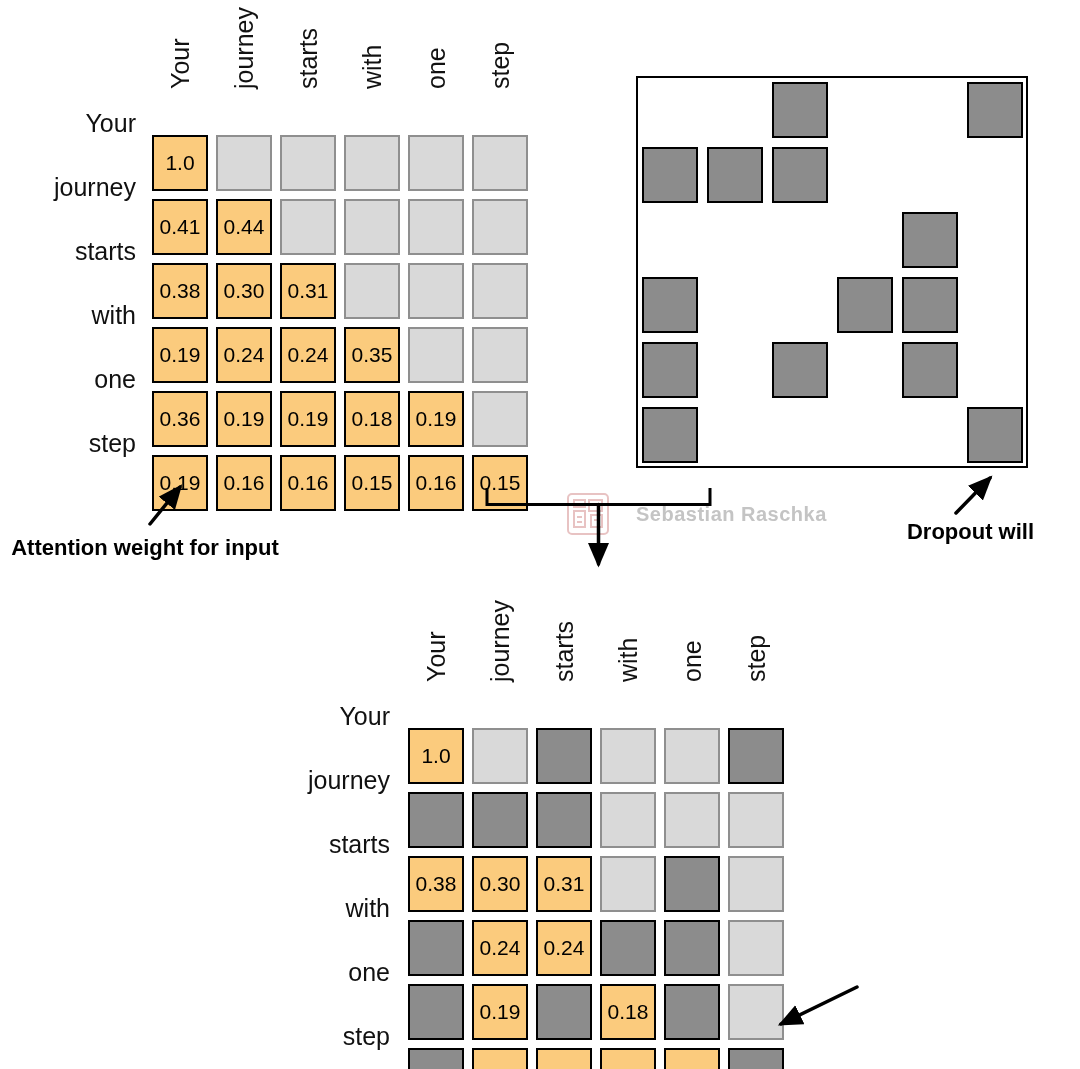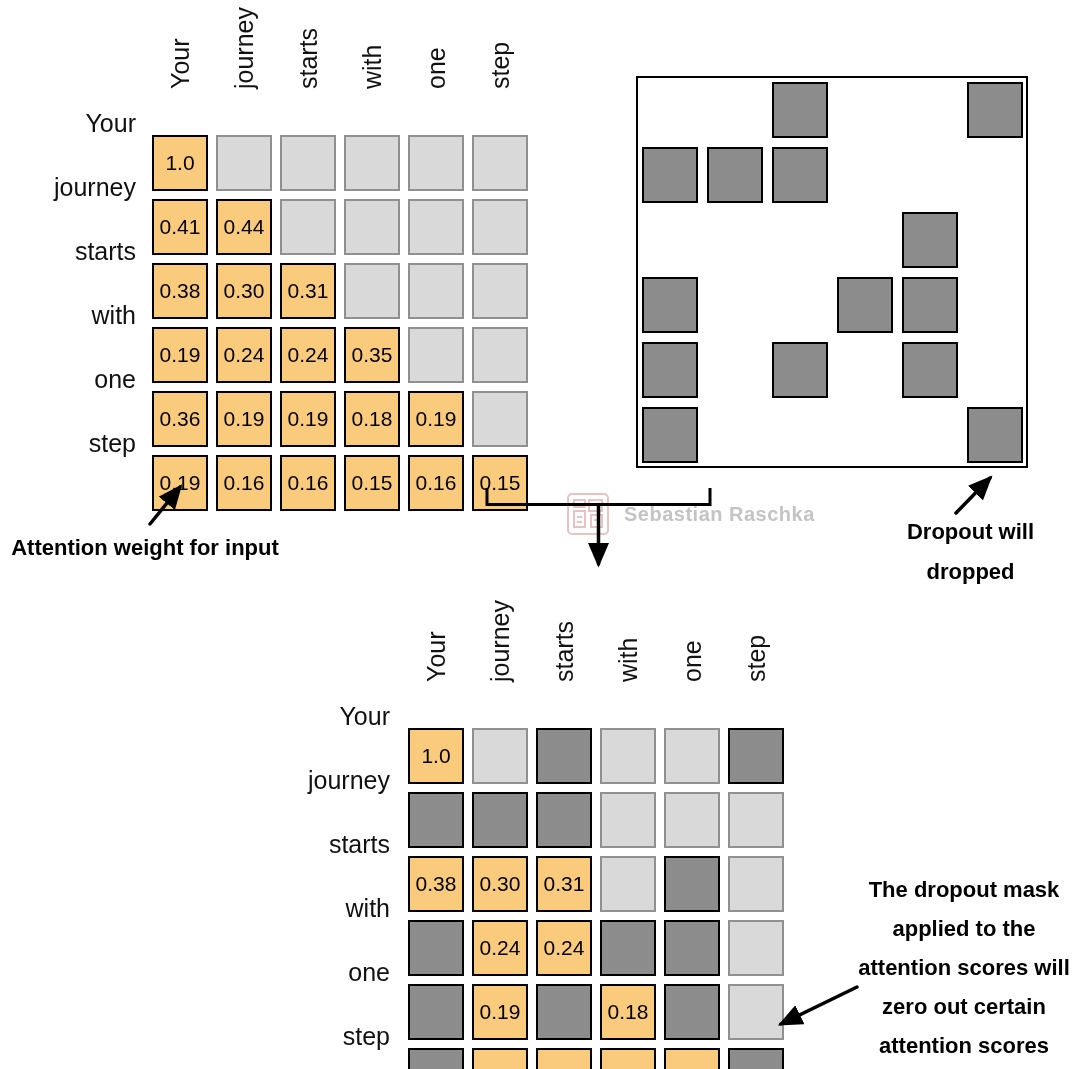--- a/index.html
+++ b/index.html
@@ -22,21 +22,21 @@
   .mask-square{position:absolute;width:56px;height:56px;background:var(--dark-gray,#8C8C8C);border:2.5px solid #000;box-sizing:border-box;}
 
   
   .note{position:absolute;text-align:center;font-weight:bold;font-size:22px;line-height:40px;color:#000;}
   .note div{white-space:nowrap;}
   #note-left{left:2px;top:528px;width:286px;}
   #note-right{left:878px;top:512px;width:185px;}
   #note-bottom-right{left:848px;top:870px;width:232px;line-height:39px;}
 
   
-  #watermark{position:absolute;left:566px;top:492px;display:flex;align-items:center;gap:14px;}
+  #watermark{position:absolute;left:566px;top:492px;display:flex;align-items:center;gap:26px;}
   #watermark .wm-text{font-weight:bold;font-size:20px;letter-spacing:0.5px;color:var(--watermark-text,#C4C4C4);white-space:nowrap;}
 
   
   #overlay{position:absolute;left:0;top:0;pointer-events:none;}
   .stroke{stroke:#000;fill:none;stroke-width:3;}
   .arrow{stroke:#000;stroke-width:3.5;stroke-linecap:round;}
 </style>
 </head>
 <body>
 
@@ -136,30 +136,22 @@
       <div class="cell val">0.16</div>
       <div class="cell drop"></div>
     </div>
 
   <div class="note" id="note-left">
     <div>Attention weight for input</div>
   </div>
 
   <div class="note" id="note-right">
     <div>Dropout will</div>
-    <div>dropped</div>
-  </div>
-
-  <div class="note" id="note-bottom-right">
-    <div>The dropout mask</div>
-    <div>applied to the</div>
-    <div>attention scores will</div>
-    <div>zero out certain</div>
-    <div>attention scores</div>
-  </div>
+  </div>
+
 
   <div id="watermark">
     <svg width="44" height="44" viewBox="0 0 44 44">
       <g stroke="#CE7B7B" fill="none" stroke-width="2" opacity="0.45">
         <rect x="2" y="2" width="40" height="40" rx="4"></rect>
         <rect x="8" y="8" width="11" height="7"></rect>
         <rect x="23" y="8" width="13" height="11"></rect>
         <rect x="8" y="19" width="11" height="16"></rect>
         <rect x="25" y="23" width="11" height="12"></rect>
         <path d="M10 12 H17 M27 13 H33 M11 25 H16 M11 30 H16 M28 28 H33"></path>

